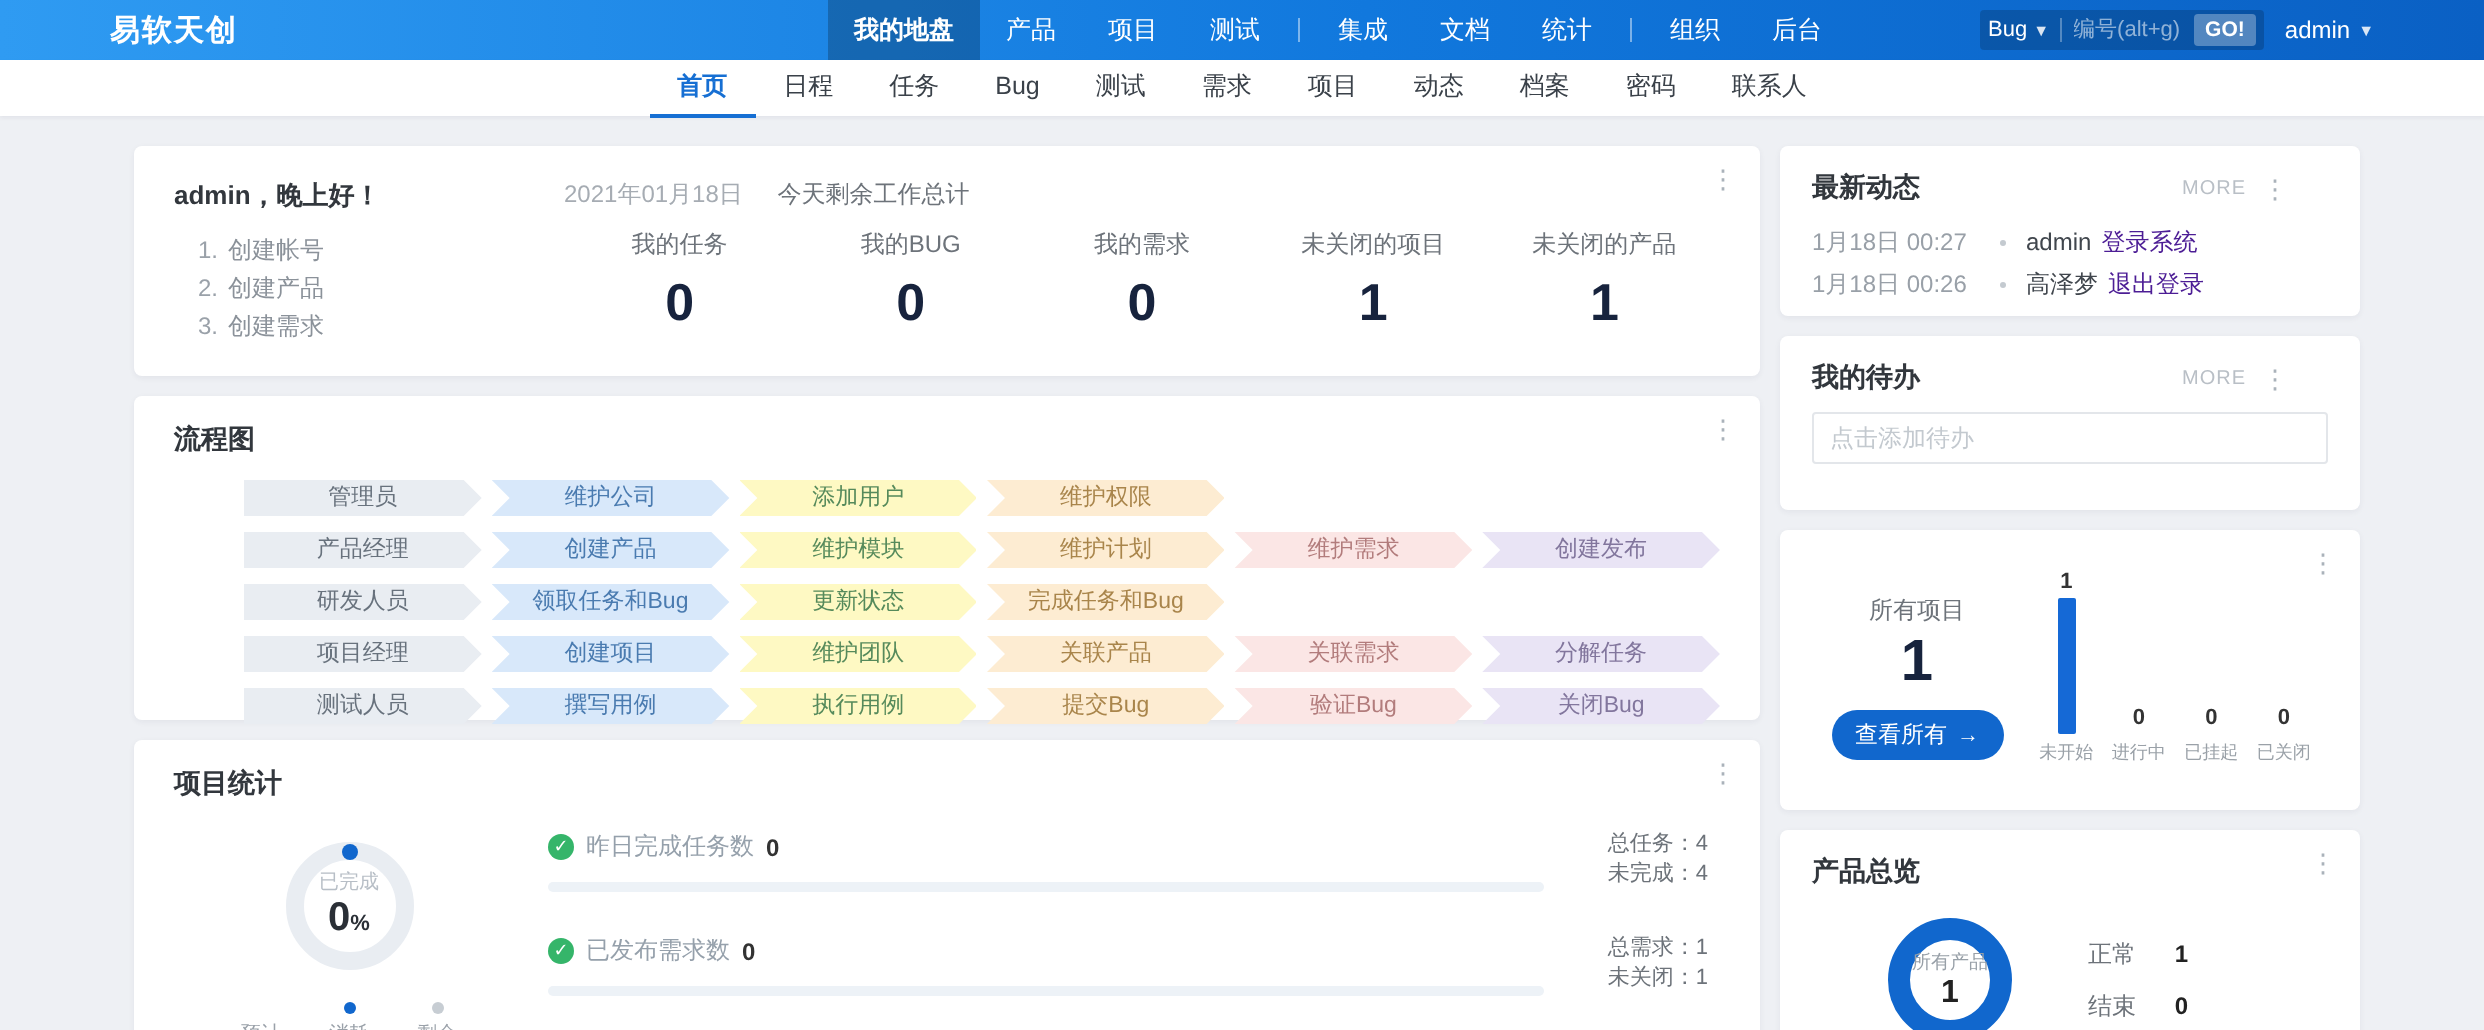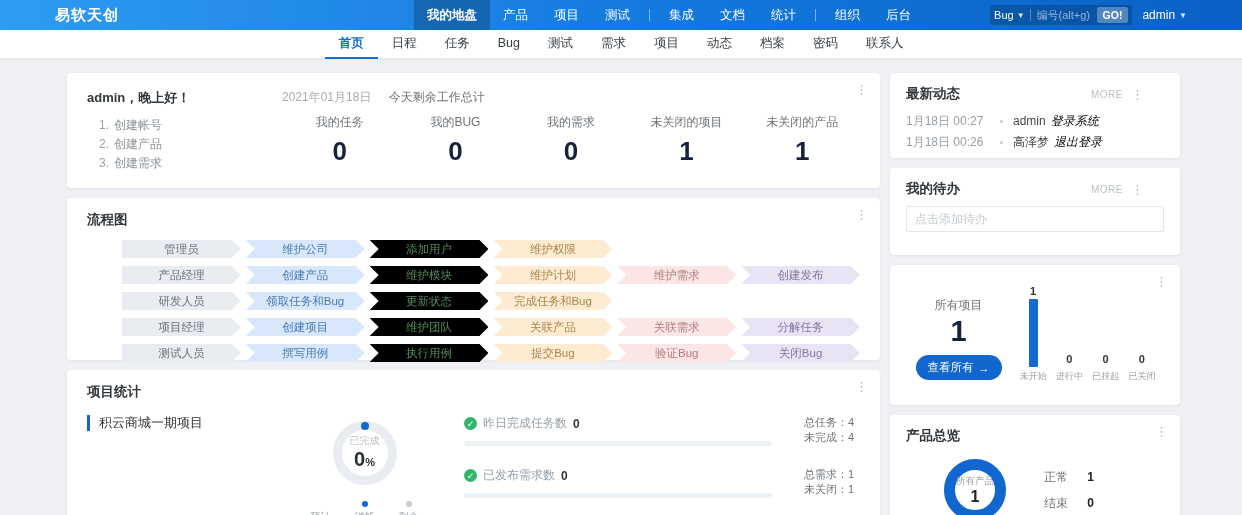--- a/index.html
+++ b/index.html
@@ -60,21 +60,21 @@
   
   .flow { height:162px; padding:13px 20px; }
   .flow-rows { margin-top:11px; }
   .flow-row { display:flex; gap:5px; margin-bottom:8px;padding-left:35px; }
   .chip, .chip-spacer { flex:1; height:18px; }
   .chip { line-height:18px; text-align:center; font-size:11.5px; cursor:pointer; white-space:nowrap;
           clip-path:polygon(0 0, calc(100% - 9px) 0, 100% 50%, calc(100% - 9px) 100%, 0 100%, 9px 50%); }
   .chip.chip-first { clip-path:polygon(0 0, calc(100% - 9px) 0, 100% 50%, calc(100% - 9px) 100%, 0 100%); }
   .c-gray   { background:#e9edf2; color:#68727d; }
   .c-blue   { background:#d8e8fa; color:#4a7bb0; }
-  .c-green  { background:#000000; color:#568a5b; }
+  .c-green  { background:#fef9c3; color:#568a5b; }
   .c-orange { background:#fdecd2; color:#a9854b; }
   .c-pink   { background:#fbe6e5; color:#b27c7c; }
   .c-purple { background:#e9e4f5; color:#82769d; }
 
   
   .proj-stats { height:175px; padding:13px 20px; }
   .proj-stats-body { display:flex; margin-top:14px; }
   .proj-name { width:190px; font-size:13px; color:#32373d; border-left:3px solid #1167cd; padding-left:9px;
                height:16px; line-height:16px; cursor:pointer; }
   .donut-col { width:175px; display:flex; flex-direction:column; align-items:center; }
@@ -102,21 +102,21 @@
   .metric-bar { height:5px; background:#edf2f7; border-radius:3px; margin-top:9px; }
   .metric-side { width:82px; font-size:11px; color:#6d737a; line-height:15px; padding-left:8px; text-align:right; }
 
   
   .news { height:85px; padding:12px 16px; }
   .news-items { margin-top:8px; }
   .news-item { display:flex; align-items:center; font-size:12px; line-height:21px; cursor:pointer; }
   .news-time { color:#99a0a8; width:92px; }
   .news-dot { width:3px; height:3px; background:#c4cad0; border-radius:50%; margin:0 10px 0 2px; }
   .news-actor { color:#40464d; margin-right:5px; }
-  .news-action { color:#000000; font-style:italic; }
+  .news-action { color:#4c1d95; }
 
   
   .todo { height:87px; padding:12px 16px; }
   .todo-input { width:100%; height:26px; border:1px solid #e3e6ea; border-radius:2px; font-size:12px;
                 padding:0 8px; margin-top:8px; outline:none; color:#333;
                 font-family:"Liberation Sans","DejaVu Sans",sans-serif; }
   .todo-input::placeholder { color:#c3c9cf; }
 
   
   .proj-overview { height:140px; padding:12px 16px; }
@@ -286,21 +286,20 @@
             <div class="chip c-pink">验证Bug</div>
             <div class="chip c-purple">关闭Bug</div>
           </div>
         </div>
       </section>
 
       <section class="card proj-stats">
         <span class="kebab">⋮</span>
         <div class="card-title">项目统计</div>
         <div class="proj-stats-body">
-          <div class="proj-name">积云商城一期项目</div>
           <div class="donut-col">
             <div class="donut">
               <span class="donut-dot"></span>
               <div class="donut-label">已完成</div>
               <div class="donut-value"><span>0</span><span class="donut-unit">%</span></div>
             </div>
             <div class="donut-legend">
               <div class="legend-item">
                 <span class="legend-dot hidden"></span>
                 <span>预计</span>

